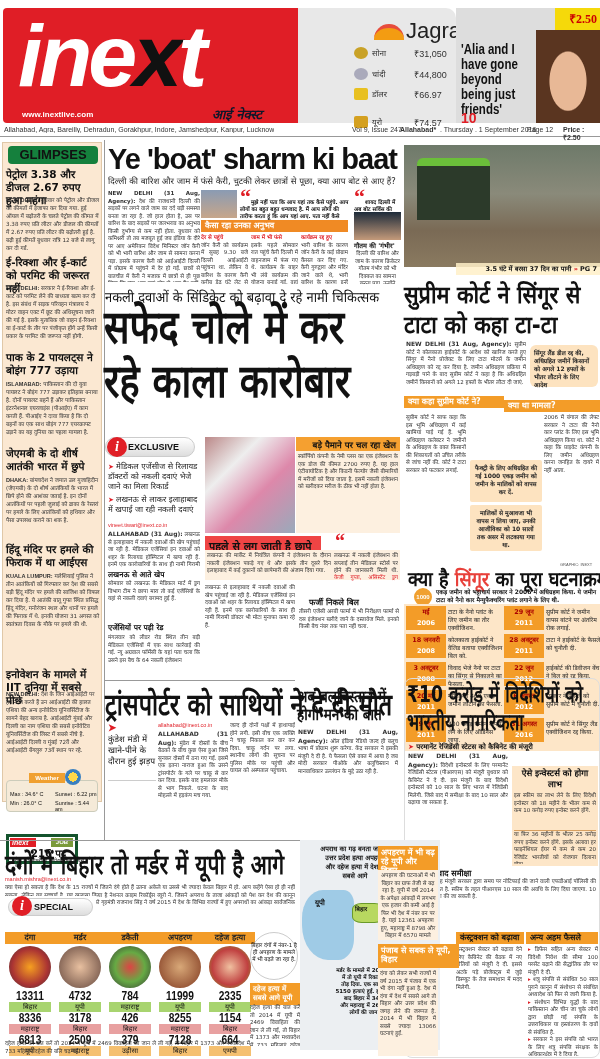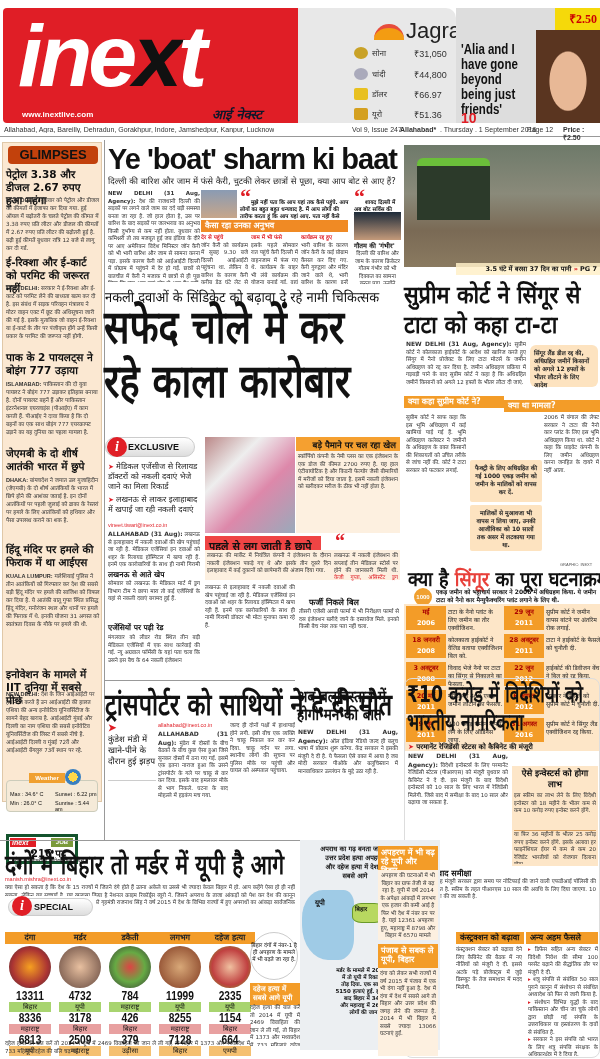--- a/index.html
+++ b/index.html
@@ -17,21 +17,21 @@
 .rate .v{position:absolute;left:42px;top:0;font:9px "Liberation Sans",sans-serif}
 .rate .icon{position:absolute;left:-18px;top:0;width:14px;height:12px;border-radius:50%;background:#c9a227}
 .promo{left:456px;top:8px;width:144px;height:115px;background:#ddd}
 .promo-q{left:461px;top:42px;font:bold 14px "Liberation Sans",sans-serif;line-height:15px;width:80px;color:#111;transform:scaleX(.82);transform-origin:left}
 .promo-pg{left:461px;top:110px;font:bold 14px "Liberation Sans",sans-serif;color:#e01e26}
 .face{left:536px;top:30px;width:64px;height:93px;background:radial-gradient(ellipse at 50% 55%,#e8b896 0 40%,#5a3520 42% 100%)}
 .price-badge{left:555px;top:8px;width:45px;height:22px;background:#f5d90a;font:bold 12px "Liberation Serif",serif;color:#c00;text-align:right;padding-right:3px;line-height:22px}
 .dateline{left:0;top:125px;width:600px;height:12px;font:7px "Liberation Sans",sans-serif;color:#333;border-bottom:1px solid #999}
 .dateline span{position:absolute;top:1px}
 .glimpses{left:2px;top:142px;width:100px;height:660px;background:#fbe8d2;border:1px solid #e0c8a8}
-.gl-head{left:8px;top:146px;width:90px;height:18px;background:#c2410c;font:bold 13px "Liberation Sans",sans-serif;text-align:center;line-height:18px;border-radius:4px}
+.gl-head{left:8px;top:146px;width:90px;height:18px;background:#15803d;font:bold 13px "Liberation Sans",sans-serif;text-align:center;line-height:18px;border-radius:4px}
 .gh{position:absolute;left:6px;width:94px;font:bold 10.5px "DejaVu Sans",sans-serif;line-height:13px;color:#111}
 .gb{position:absolute;left:6px;width:94px;font:5.6px "DejaVu Sans",sans-serif;line-height:8px;color:#333}
 .gb b{font-family:"Liberation Sans",sans-serif}
 .weather{left:6px;top:780px;width:92px;height:32px;background:#f5ead8;border:1px solid #ccb;border-radius:4px;font:5.5px "Liberation Sans",sans-serif}
 .jobbox{left:6px;top:834px;width:72px;height:30px;border:3px solid #14532d;font:5px "Liberation Sans",sans-serif}
 .h-boat{left:108px;top:143px;font:bold 29px "Liberation Sans",sans-serif;letter-spacing:-1px;color:#111}
 .sub-boat{left:108px;top:175px;font:8.5px "DejaVu Sans",sans-serif;color:#222}
 .col-text{position:absolute;font:5.5px "DejaVu Sans",sans-serif;line-height:7.5px;color:#333;overflow:hidden;text-align:justify}
 .kerry{left:201px;top:190px;width:36px;height:28px;background:linear-gradient(#8a9bb3,#c7a68a)}
 .quote{left:240px;top:190px;width:110px;font:bold 5.5px "DejaVu Sans",sans-serif;line-height:7px}
@@ -102,24 +102,24 @@
 <div class="rate" style="top:68px">
   <span class="icon" style="background:#aab"></span>
   <span>चांदी</span>
   <span class="v">₹44,800</span>
 </div>
 <div class="rate" style="top:88px">
   <span class="icon" style="background:#e8c020;border-radius:2px"></span>
   <span>डॉलर</span>
   <span class="v">₹66.97</span>
 </div>
-<div class="rate" style="top:108px">
+<div class="rate" style="top:116px">
   <span class="icon" style="background:#d4a020;border-radius:2px"></span>
   <span>यूरो</span>
-  <span class="v">₹51.36</span>
+  <span class="v">₹74.57</span>
 </div>
 
 <div class="abs promo"></div>
 <div class="abs face"></div>
 <div class="abs promo-q">'Alia and I have gone beyond being just friends'</div>
 <div class="abs promo-pg">10</div>
 <div class="abs price-badge">₹2.50</div>
 
 <div class="abs dateline">
   <span style="left:4px;width:270px;white-space:nowrap;overflow:hidden">Allahabad, Agra, Bareilly, Dehradun, Gorakhpur, Indore, Jamshedpur, Kanpur, Lucknow, Meerut, Patna, Ranchi and Varanasi</span>
@@ -340,21 +340,21 @@
   <div class="stat-hdr">डकैती</div>
   <div class="stat-pic" style="background:radial-gradient(#d44 0,#6a4 50%,#333 100%)"></div>
   <div class="stat-num">784</div>
     <div class="stat-lbl lbl-green">महाराष्ट्र</div>
   <div class="stat-num">426</div>
     <div class="stat-lbl lbl-red">बिहार</div>
   <div class="stat-num">379</div>
     <div class="stat-lbl lbl-orange">उड़ीसा</div>
 </div>
 <div class="stat-col" style="left:155px">
-  <div class="stat-hdr">लगभग</div>
+  <div class="stat-hdr">अपहरण</div>
   <div class="stat-pic" style="background:radial-gradient(#d8a878 0,#9a5a3a 70%)"></div>
   <div class="stat-num">11999</div>
     <div class="stat-lbl lbl-green">यूपी</div>
   <div class="stat-num">8255</div>
     <div class="stat-lbl lbl-red">महाराष्ट्र</div>
   <div class="stat-num">7128</div>
     <div class="stat-lbl lbl-orange">बिहार</div>
 </div>
 <div class="stat-col" style="left:205px">
   <div class="stat-hdr">दहेज हत्या</div>
@@ -375,15 +375,15 @@
 <div class="abs" style="left:320px;top:845px;width:70px;font:bold 6.5px 'DejaVu Sans',sans-serif;line-height:9px;text-align:center">अपराध का गढ़ बनता जा रहा उत्तर प्रदेश हत्या अपहरण और दहेज हत्या में देश में सबसे आगे</div>
 <div class="abs" style="left:335px;top:967px;width:52px;font:bold 5.5px 'DejaVu Sans',sans-serif;line-height:7px;text-align:right">मर्डर के मामले में 2014 में तो यूपी में रिकार्ड ही तोड़ दिया. एक साल में 5150 हत्याएं हुईं. इसके बाद बिहार में 3403 और महाराष्ट्र में 2639 लोगों की जान गई.</div>
 <div class="abs circle-note">बिहार दंगों में नंबर-1 है ही अपहरण के मामले में भी बढ़ते जा रहा है.</div>
 <div class="box-hdr" style="left:250px;top:983px;width:50px">दहेज हत्या में सबसे आगे यूपी</div>
 <div class="col-text" style="left:250px;top:1004px;width:50px;height:42px">दहेज हत्या की बात करें तो 2014 में यूपी में 2469 विवाहिता की जान ले ली गई, तो बिहार में 1373 और मध्यप्रदेश में 733 महिलाएं दहेज की बलि चढ़ गईं.</div>
 <div class="col-text" style="left:5px;top:1040px;width:245px;height:18px">दहेज हत्या की बात करें तो 2014 में यूपी में 2469 विवाहिता की जान ले ली गई, तो बिहार में 1373 और मध्यप्रदेश में 733 महिलाएं दहेज की बलि चढ़ गईं.</div>
 
 <div class="box-hdr" style="left:378px;top:846px;width:60px;height:24px;font-size:8px">अपहरण में भी बढ़ रहे यूपी और बिहार</div>
 <div class="side-box" style="left:378px;top:870px;width:60px;height:70px;background:#fdf0e0"></div>
 <div class="col-text" style="left:380px;top:872px;width:56px;height:66px;text-align:center">अपहरण की घटनाओं में भी बिहार का ग्राफ तेजी से बढ़ रहा है. यूपी में वर्ष 2014 के अपेक्षा आंकड़ों में लगभग एक हजार की कमी आई है फिर भी देश में नंबर वन पर है. यहां 12361 अपहरण हुए, महाराष्ट्र में 8798 और बिहार में 6570 मामले सामने आए.</div>
-<div class="box-hdr" style="left:378px;top:944px;width:60px;height:24px;font-size:8px">पंजाब से सबक ले यूपी, बिहार</div>
+<div class="box-hdr" style="left:378px;top:944px;width:81px;height:24px;font-size:8px">पंजाब से सबक ले यूपी, बिहार</div>
 <div class="side-box" style="left:378px;top:968px;width:60px;height:88px;background:#fdf0e0"></div>
 <div class="col-text" style="left:380px;top:970px;width:56px;height:84px">दंगा को लेकर सभी राज्यों में वर्ष 2015 में पंजाब में एक भी दंगा नहीं हुआ है. देश में दंगा में देश में सबसे आगे तो बिहार और उत्तर प्रदेश की जगह लेने की जरूरत है. 2014 में भी बिहार में सबसे ज्यादा 13066 घटनाएं हुईं.</div>
 
 </body></html>

